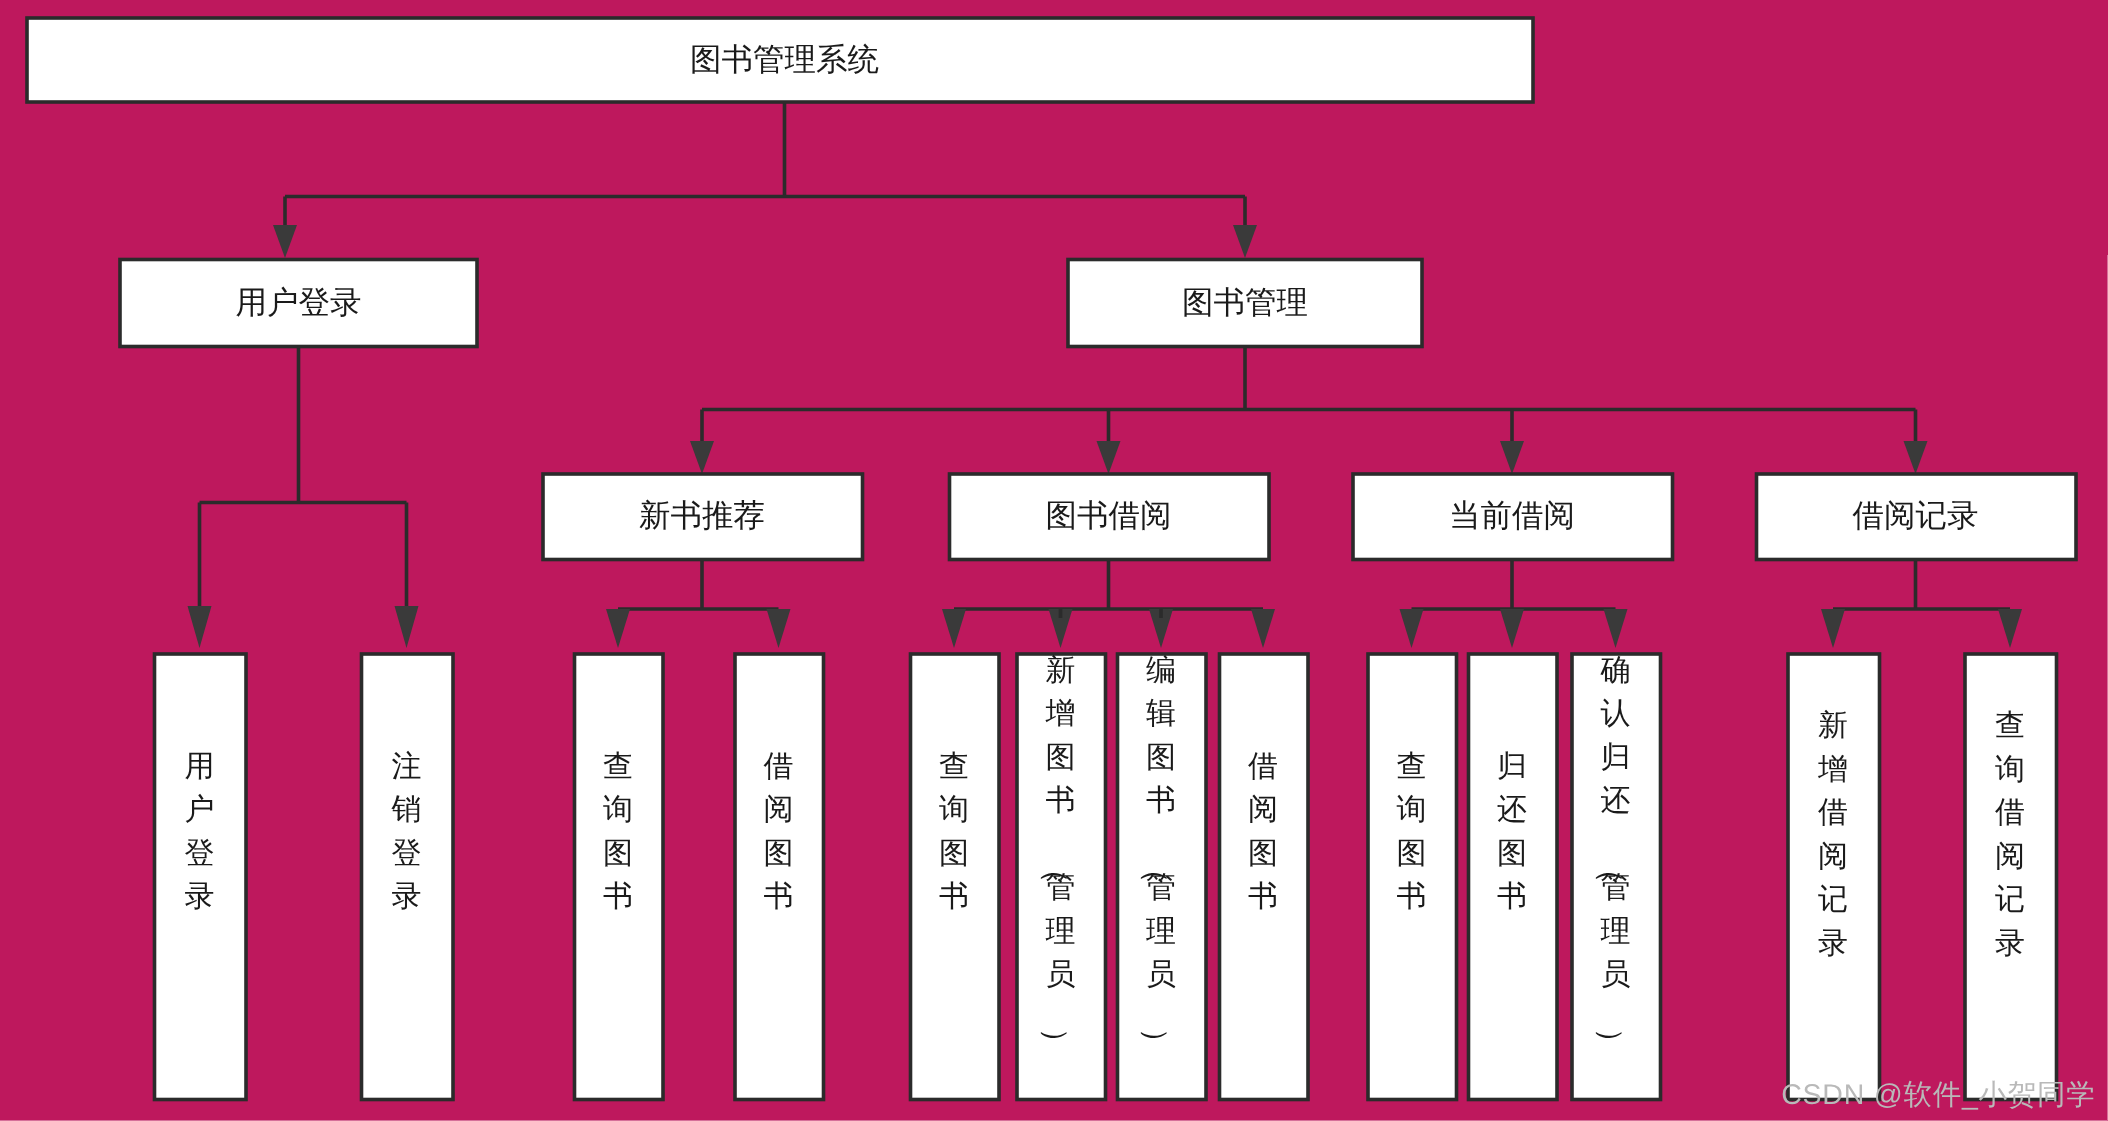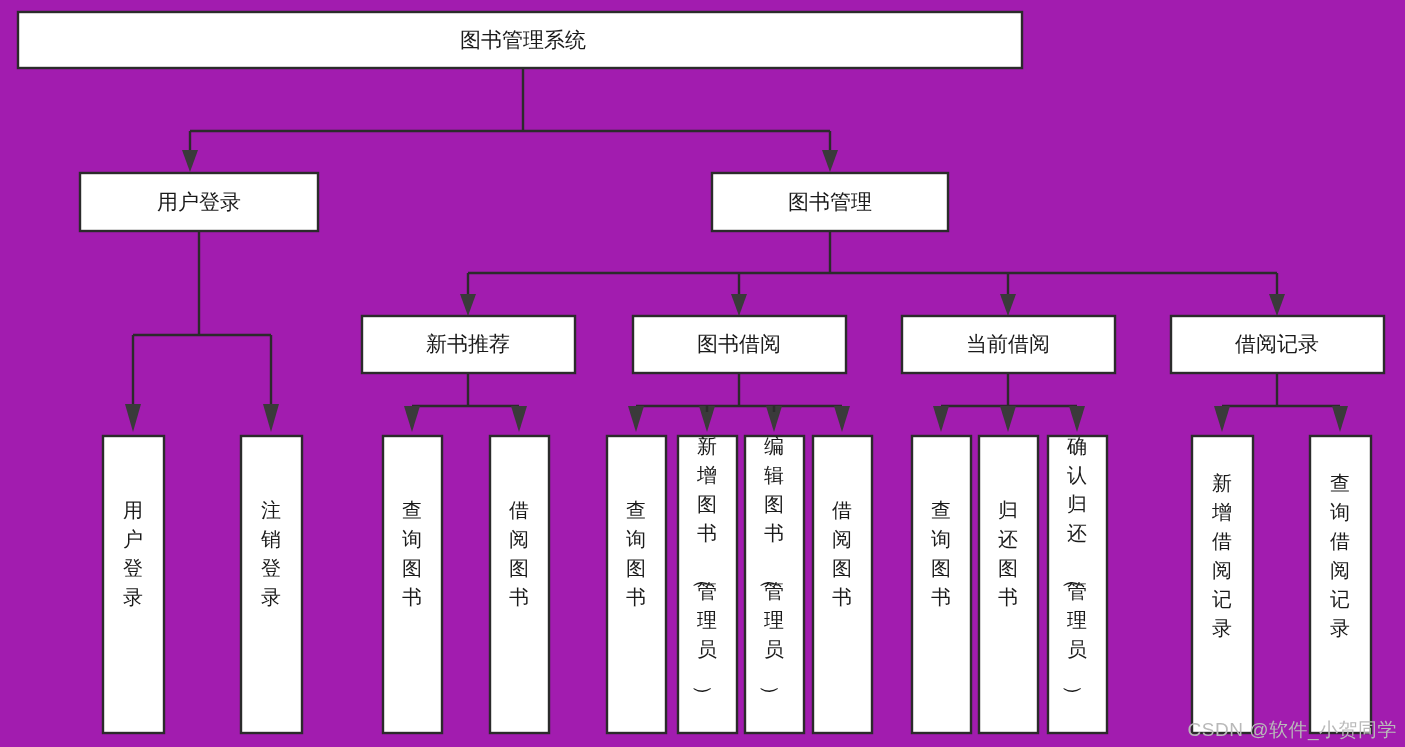--- a/index.html
+++ b/index.html
@@ -11,21 +11,21 @@
   body {
     width: 1405px;
     height: 747px;
     font-family: "Liberation Sans", "DejaVu Sans", sans-serif;
     overflow: hidden;
   }
   #diagram-root {
     position: relative;
     width: 1405px;
     height: 747px;
-    background: #a21caf;
+    background: #be185d;
   }
   svg#tree-svg {
     position: absolute;
     left: 0;
     top: 0;
     width: 1405px;
     height: 747px;
   }
   .node-box {
     fill: #ffffff;

